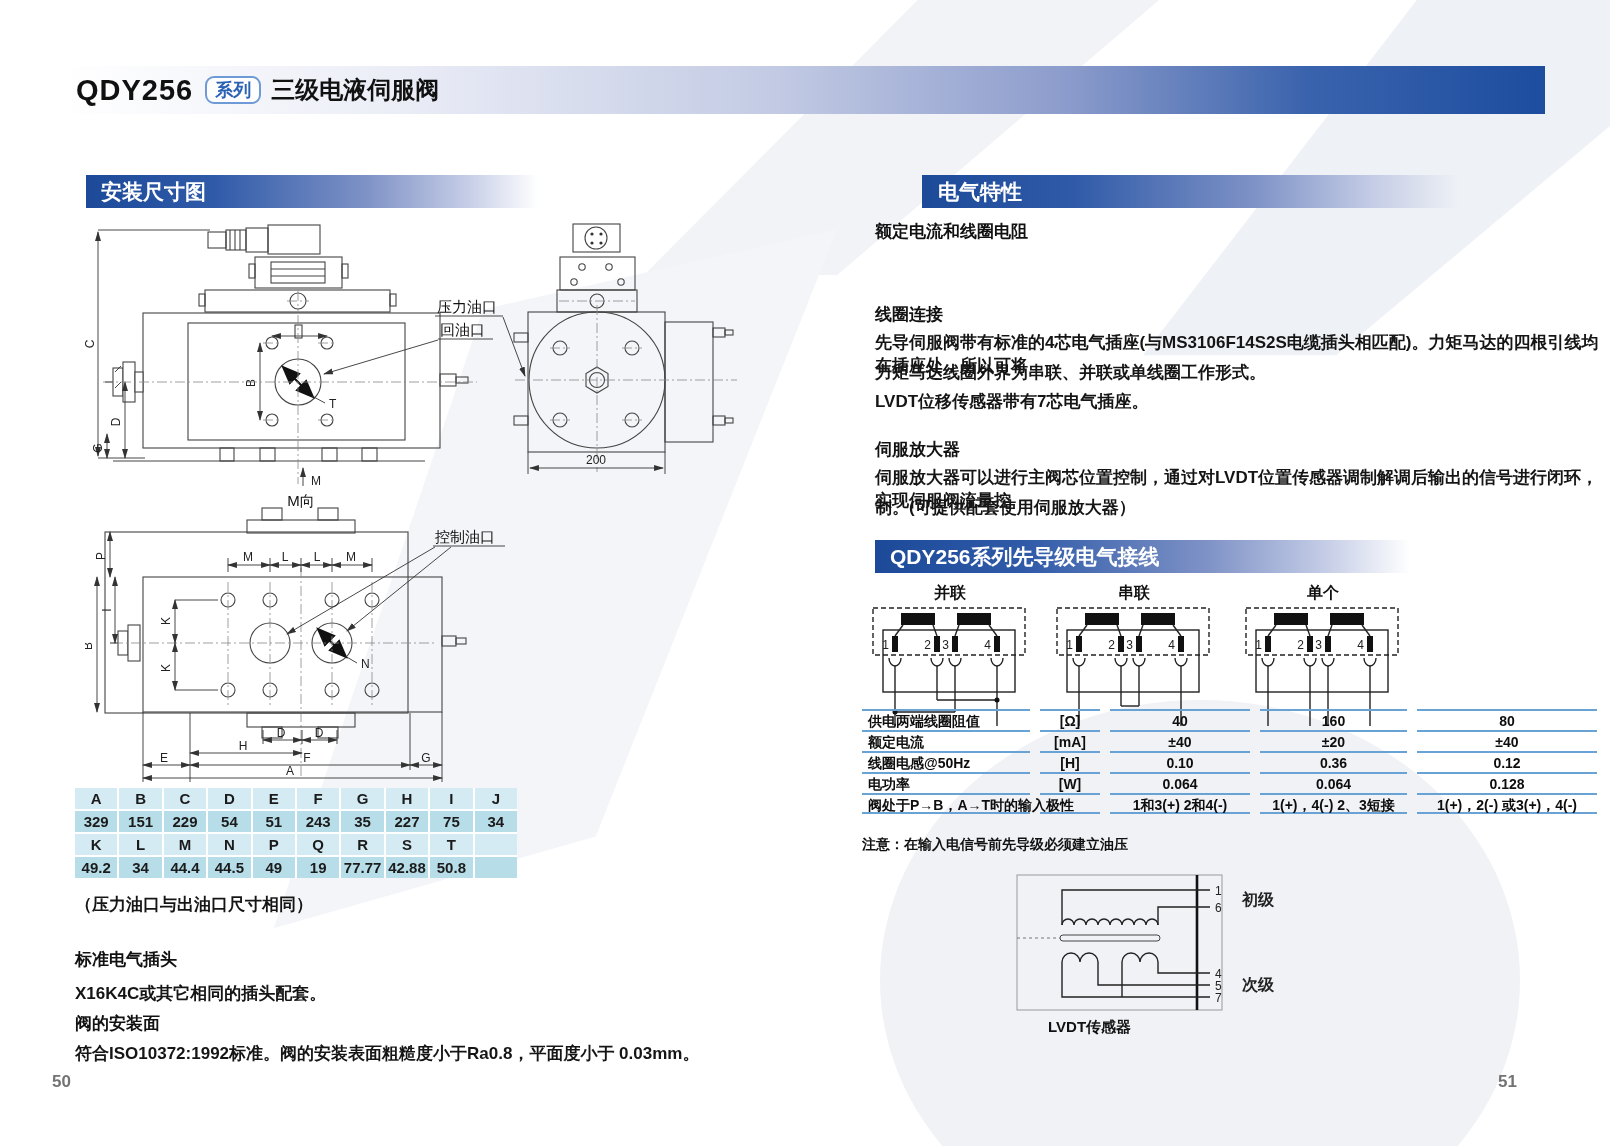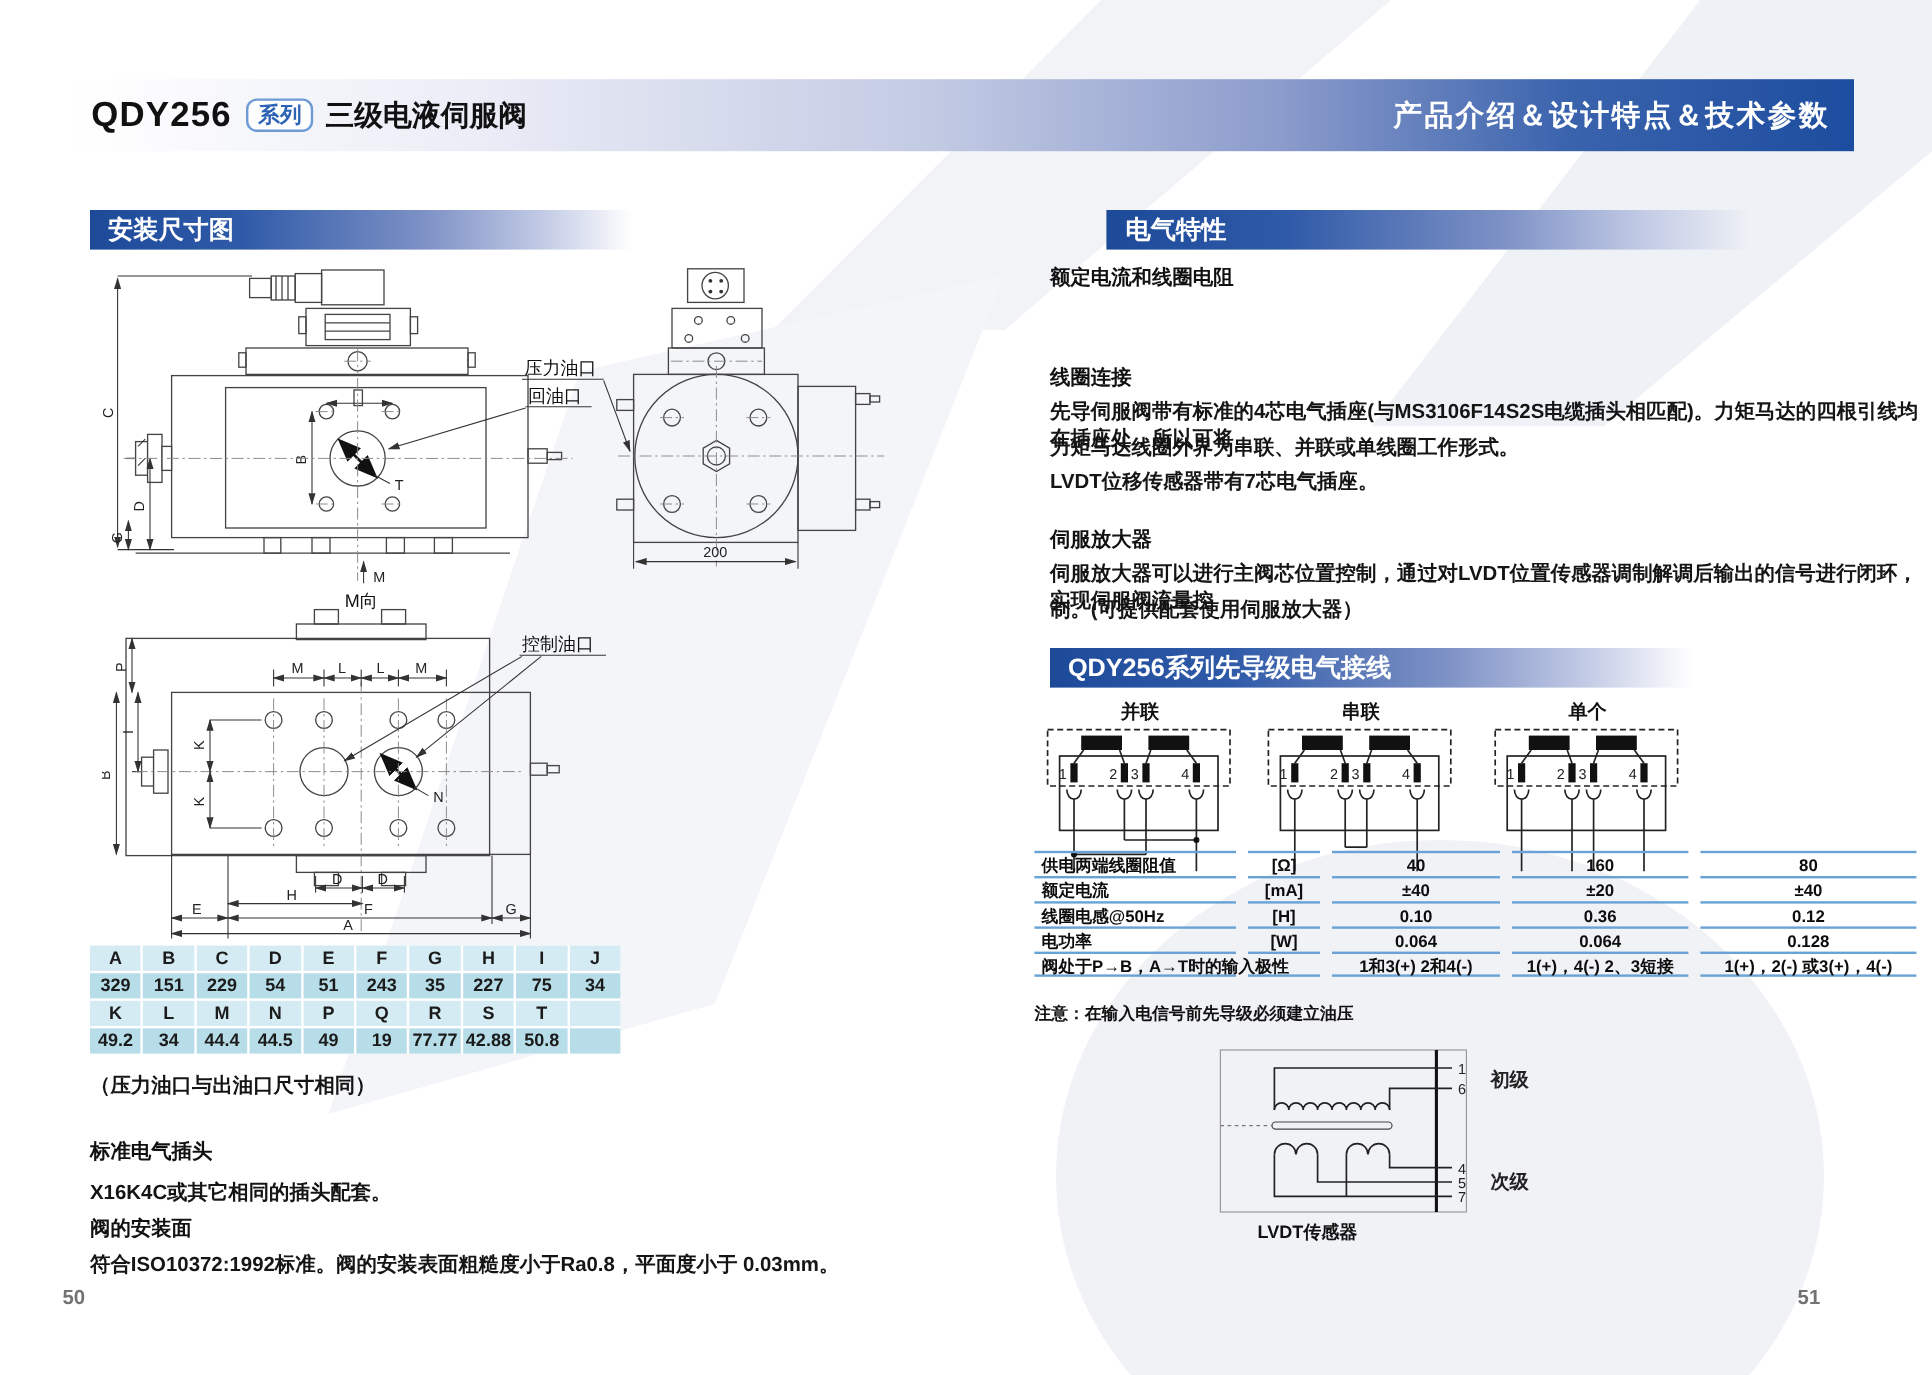--- a/index.html
+++ b/index.html
@@ -6,32 +6,32 @@
   .page{position:relative;width:1610px;height:1146px;background:#ffffff;overflow:hidden;
         font-family:"Liberation Sans","DejaVu Sans",sans-serif;color:#111;}
   .deco{position:absolute;left:0;top:0;width:1610px;height:1146px;z-index:0;}
   .d1{clip-path:polygon(57% 0%,72% 0%,52% 24%,40% 24%);background:#f1f3f6;}
   .d2{clip-path:polygon(88% 0%,100% 0%,100% 11%,83% 31%,71% 31%);background:#eef1f5;}
   .d3{clip-path:polygon(30% 27%,52% 20%,37% 73%,17% 81%);background:#f4f5f8;}
   .d4{left:880px;top:700px;width:640px;height:560px;border-radius:50%;background:#f1f2f6;}
   .z{position:absolute;z-index:2;}
 
   
-  .hdr{left:60px;top:66px;width:1485px;height:60px;display:flex;align-items:center;
+  .hdr{left:60px;top:66px;width:1485px;height:48px;display:flex;align-items:center;
        background:linear-gradient(90deg,#ffffff 0%,#eceef7 22%,#c3cbe4 48%,#8b9bcb 68%,#3a63ad 84%,#1d4d9f 100%);}
   .hdr-model{font-size:29px;font-weight:800;letter-spacing:1px;margin-left:16px;}
   .hdr-badge{margin-left:12px;border:2px solid #6e9bd6;border-radius:9px;background:rgba(255,255,255,.85);
              color:#2b62b4;font-size:18px;font-weight:700;padding:0 8px;line-height:24px;}
   .hdr-sub{font-size:24px;font-weight:700;margin-left:10px;}
   .hdr-right{position:absolute;right:20px;color:#fff;font-size:24px;font-weight:700;letter-spacing:2px;}
 
   
   .sec{height:33px;line-height:33px;color:#fff;font-size:21px;font-weight:700;padding-left:15px;
        background:linear-gradient(90deg,#1c4a99 0%,#2f5aa8 28%,#7e92c6 62%,#c4cce6 84%,rgba(228,231,243,0) 100%);}
-  .sec-install{left:75px;top:175px;width:437px;}
+  .sec-install{left:86px;top:175px;width:437px;}
   .sec-elec{left:922px;top:175px;width:520px;padding-left:16px;}
   .sec-wiring{left:875px;top:540px;width:520px;}
 
   .h3t{font-size:17px;font-weight:700;}
   .body-t{font-size:17px;font-weight:600;color:#151515;}
 
   
   .dimtbl{left:75px;top:788px;width:442px;display:grid;grid-template-columns:repeat(10,1fr);
           grid-auto-rows:21px;gap:2px;background:#fff;}
   .dimtbl span{display:flex;align-items:center;justify-content:center;font-size:15px;color:#1b1b1b;}
@@ -78,21 +78,20 @@
       <marker id="arb" viewBox="0 0 10 8" refX="8" refY="4" markerWidth="9" markerHeight="8" orient="auto-start-reverse">
         <path d="M0,0 L10,4 L0,8 z" fill="#111"></path>
       </marker>
     </defs>
   </svg>
 
   <div class="z hdr">
     <span class="hdr-model">QDY256</span>
     <span class="hdr-badge">系列</span>
     <span class="hdr-sub">三级电液伺服阀</span>
-    <span class="hdr-right">产品介绍＆设计特点＆技术参数</span>
   </div>
 
   <div class="z sec sec-install">安装尺寸图</div>
   <div class="z sec sec-elec">电气特性</div>
   <div class="z sec sec-wiring">QDY256系列先导级电气接线</div>
 
   <svg class="z" style="left:85px;top:190px" width="725" height="602">
 
     <g>
 

